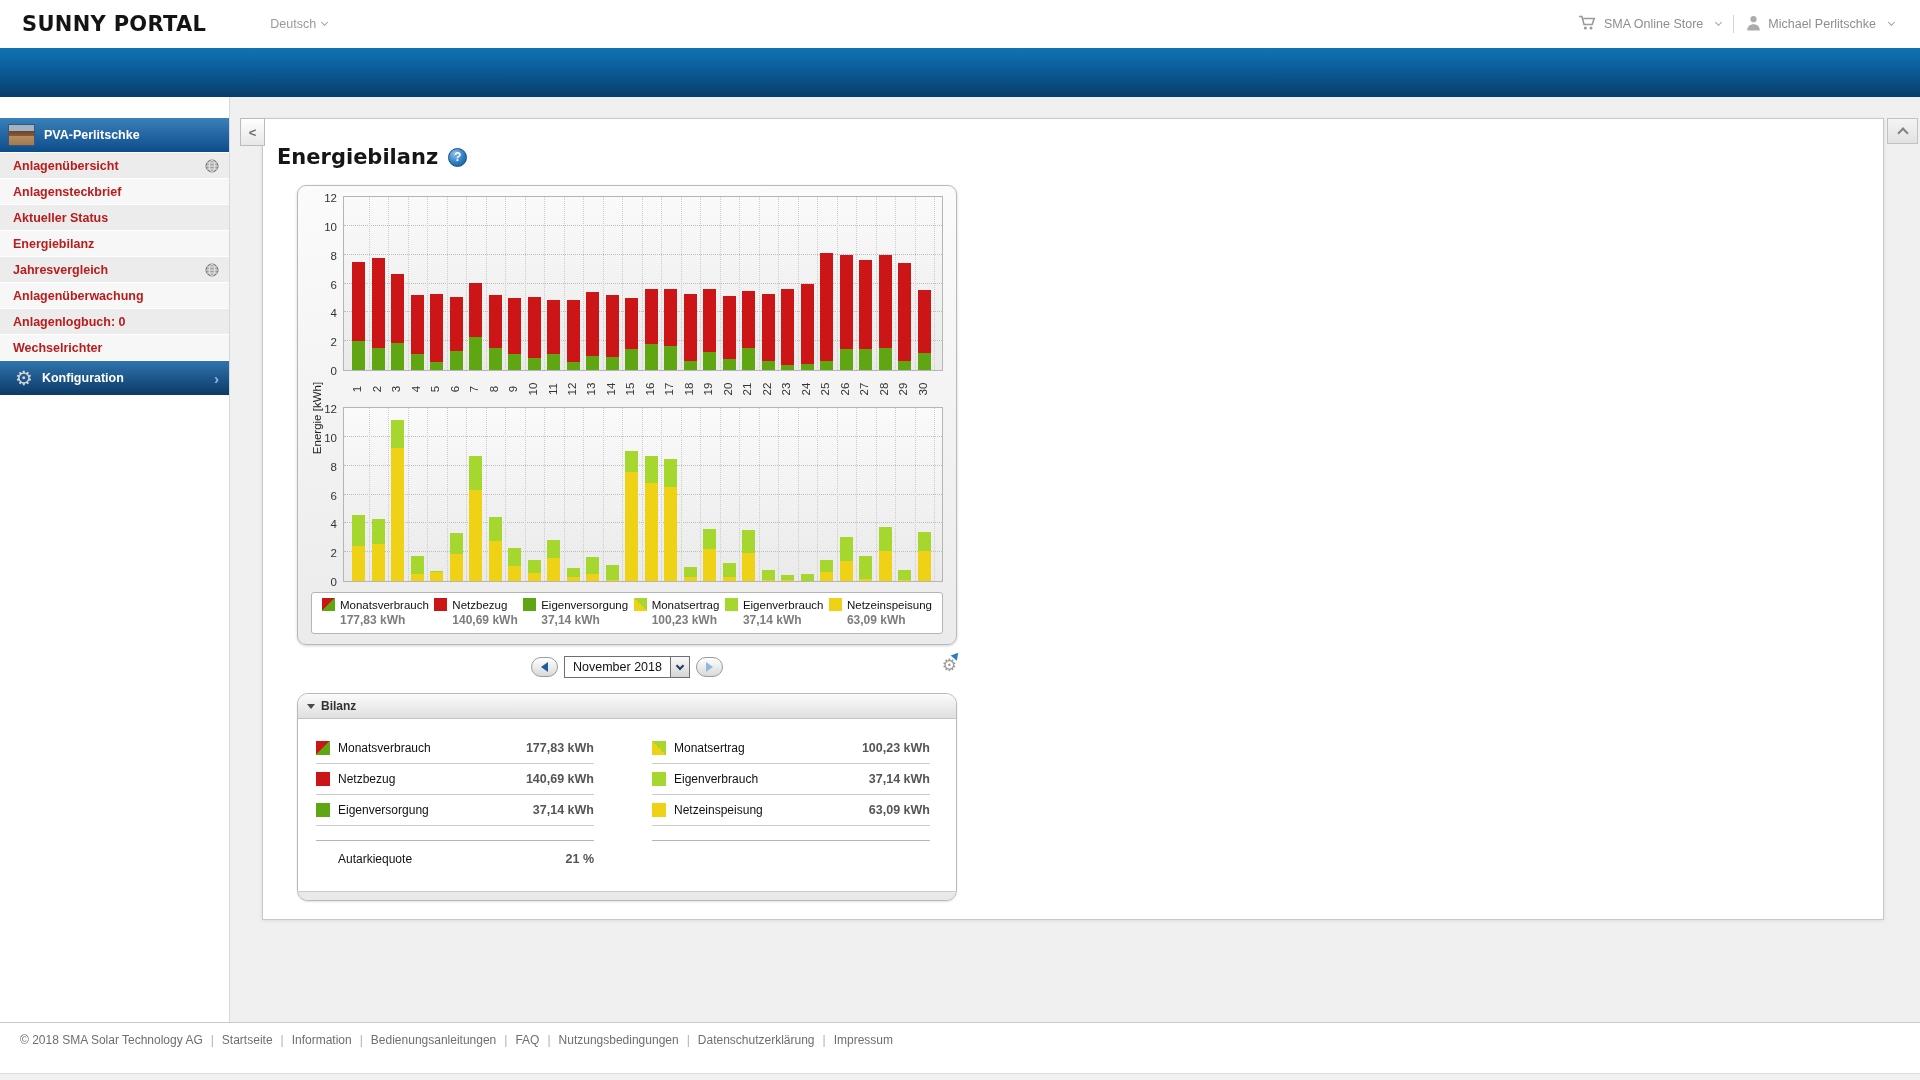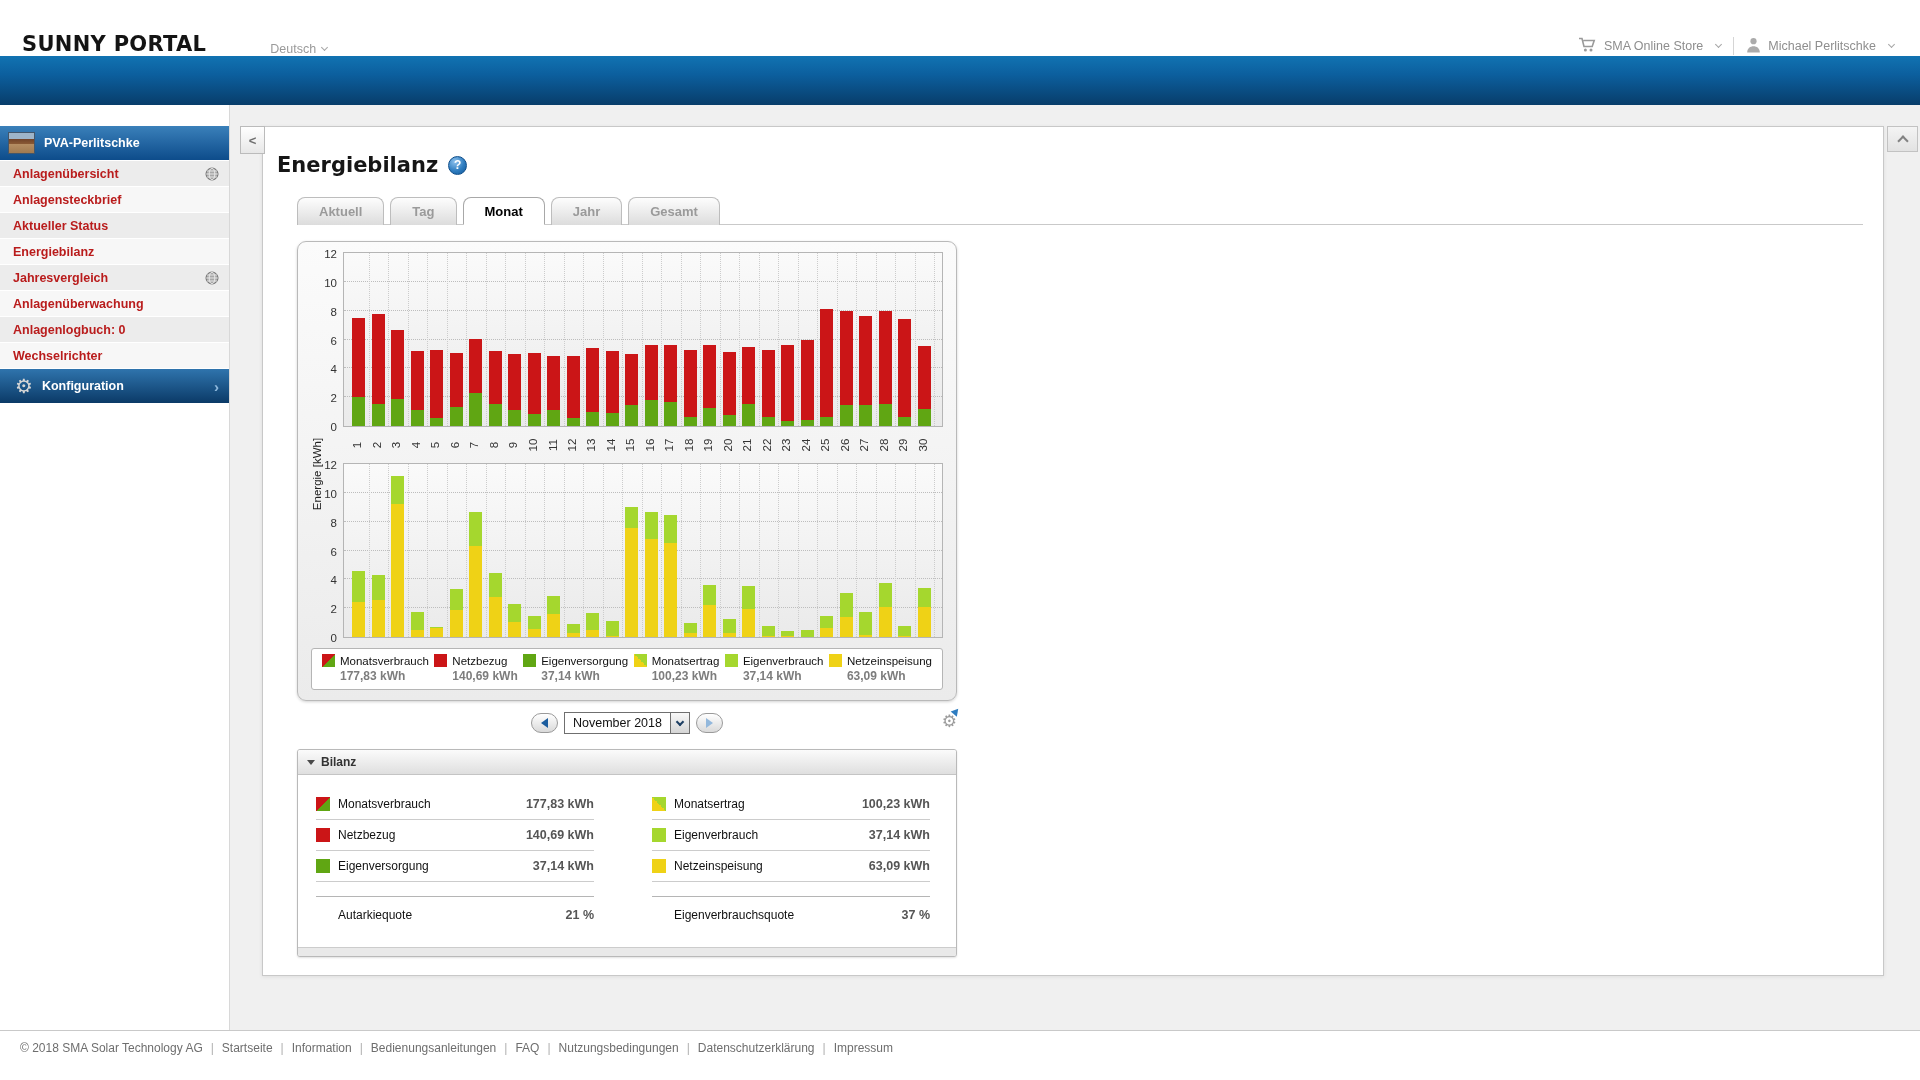--- a/index.html
+++ b/index.html
@@ -2,21 +2,21 @@
 <html><head>
 <meta charset="utf-8">
 <style>
   * { box-sizing: border-box; }
   html,body { margin:0; padding:0; }
   body {
     width:1920px; height:1080px; overflow:hidden;
     font-family:"Liberation Sans", sans-serif; background:#fff; color:#222;
   }
   
-  .topbar { height:56px; display:flex; align-items:flex-end; background:#fff; }
+  .topbar { height:48px; display:flex; align-items:center; background:#fff; }
   .logo { font-family:"DejaVu Sans",sans-serif; font-weight:bold; font-size:21px; color:#141414; letter-spacing:.3px; margin-left:22px; }
   .lang { margin-left:64px; display:flex; align-items:center; color:#9a9a9a; font-size:12.5px; cursor:pointer; }
   .top-right { margin-left:auto; display:flex; align-items:center; margin-right:26px; color:#8e8e8e; font-size:12.5px; }
   .top-item { display:flex; align-items:center; gap:7px; cursor:pointer; }
   .vsep { width:1px; height:18px; background:#d5d5d5; margin:0 12px; }
   .chev { display:inline-block; width:5px; height:5px; border-right:1.5px solid #a5a5a5; border-bottom:1.5px solid #a5a5a5; transform:rotate(45deg); margin-left:6px; position:relative; top:-2px; }
   
   .banner { height:49px; background:linear-gradient(180deg,#1173b2 0%,#0c5f9e 38%,#083d6a 100%); }
   
   .main { display:flex; height:925px; background:#f0f0f0; }
@@ -85,21 +85,21 @@
   .nav-btn { width:27px; height:20px; border:1px solid #9a9a9a; border-radius:10px; background:linear-gradient(180deg,#fff,#d9d9d9); display:flex; align-items:center; justify-content:center; cursor:pointer; }
   .tri-left { width:0; height:0; border-top:5px solid transparent; border-bottom:5px solid transparent; border-right:7px solid #1c5d9e; }
   .tri-right { width:0; height:0; border-top:5px solid transparent; border-bottom:5px solid transparent; border-left:7px solid #93b8dc; }
   .month-select { height:22px; border:1px solid #6f6f6f; background:#fff; display:flex; align-items:stretch; cursor:pointer; }
   .month-text { font-size:12.5px; padding:3px 8px 0; min-width:98px; color:#111; }
   .select-arrow { width:19px; border-left:1px solid #6f6f6f; background:linear-gradient(180deg,#f8f8f8,#d5d5d5); display:flex; align-items:center; justify-content:center; }
   .select-arrow i { width:6px; height:6px; border-right:2px solid #1e3f63; border-bottom:2px solid #1e3f63; transform:rotate(45deg); margin-top:-3px; }
   .gear-btn { position:absolute; right:0; top:2px; font-family:"DejaVu Sans",sans-serif; font-size:17px; color:#9c9c9c; cursor:pointer; line-height:1; }
   .gear-btn::after { content:''; position:absolute; right:-3px; top:-5px; border-left:4px solid transparent; border-right:4px solid transparent; border-bottom:7px solid #2e7cc0; transform:rotate(40deg); }
   
-  .bilanz-card { width:660px; margin:14px 0 0 20px; border:1px solid #b9b9b9; border-radius:3px; box-shadow:0 1px 2px rgba(0,0,0,.12); background:#fff; overflow:hidden; }
+  .bilanz-card { width:660px; margin:14px 0 0 20px; border:1px solid #b9b9b9; border-radius:11px; box-shadow:0 1px 2px rgba(0,0,0,.12); background:#fff; overflow:hidden; }
   .bilanz-header { height:25px; background:linear-gradient(180deg,#fbfbfb,#dfdfdf); border-bottom:1px solid #c4c4c4; display:flex; align-items:center; gap:6px; padding:0 9px; font-size:12px; font-weight:bold; color:#333; cursor:pointer; }
   .tri-down { width:0; height:0; border-left:4px solid transparent; border-right:4px solid transparent; border-top:5px solid #4a4a4a; }
   .bilanz-body { display:flex; padding:14px 26px 14px 18px; gap:58px; background:#fff; }
   .bilanz-col { flex:1; }
   .b-row { display:flex; align-items:center; gap:8px; height:31px; border-bottom:1px solid #ccc; font-size:12px; color:#111; }
   .b-row .chip { width:14px; height:14px; }
   .b-label { flex:1; }
   .b-val { font-weight:bold; color:#555; font-size:12.5px; }
   .b-sep { height:15px; border-bottom:1px solid #b5b5b5; }
   .b-quote { display:flex; align-items:center; height:36px; font-size:12px; color:#111; padding-left:22px; }
@@ -206,27 +206,20 @@
     <div class="collapse-top">
         <span class="chev-up"></span>
       </div>
 
     <div class="panel">
       <div class="page-title-row">
         <span class="page-title">Energiebilanz</span>
         <span class="help-icon">?</span>
       </div>
 
-      <div class="tabs" id="tab-bar">
-          <div class="tab">Aktuell</div>
-          <div class="tab">Tag</div>
-          <div class="tab active">Monat</div>
-          <div class="tab">Jahr</div>
-          <div class="tab">Gesamt</div>
-        </div>
 
       <div class="chart-card">
         <div class="chart-row">
           <div class="yaxis" id="yaxis1">
               <span class="tick" style="bottom: -6px;">0</span>
               <span class="tick" style="bottom: 22.8333px;">2</span>
               <span class="tick" style="bottom: 51.6667px;">4</span>
               <span class="tick" style="bottom: 80.5px;">6</span>
               <span class="tick" style="bottom: 109.333px;">8</span>
               <span class="tick" style="bottom: 138.167px;">10</span>
@@ -633,24 +626,20 @@
                 <span class="chip chip-lightgreen"></span>
                 <span class="b-label">Eigenverbrauch</span>
                 <span class="b-val">37,14 kWh</span>
               </div>
               <div class="b-row">
                 <span class="chip chip-yellow"></span>
                 <span class="b-label">Netzeinspeisung</span>
                 <span class="b-val">63,09 kWh</span>
               </div>
               <div class="b-sep"></div>
-              <div class="b-quote">
-                <span class="b-label">Eigenverbrauchsquote</span>
-                <span class="b-val">37 %</span>
-              </div>
             </div>
         </div>
         <div class="bilanz-footer"></div>
       </div>
     </div>
   </div>
 </div>
 
 <div class="footerbar">
   <span id="footer-line"><span>© 2018 SMA Solar Technology AG</span><span class="f-sep">|</span><span class="f-link">Startseite</span><span class="f-sep">|</span><span class="f-link">Information</span><span class="f-sep">|</span><span class="f-link">Bedienungsanleitungen</span><span class="f-sep">|</span><span class="f-link">FAQ</span><span class="f-sep">|</span><span class="f-link">Nutzungsbedingungen</span><span class="f-sep">|</span><span class="f-link">Datenschutzerklärung</span><span class="f-sep">|</span><span class="f-link">Impressum</span></span>

